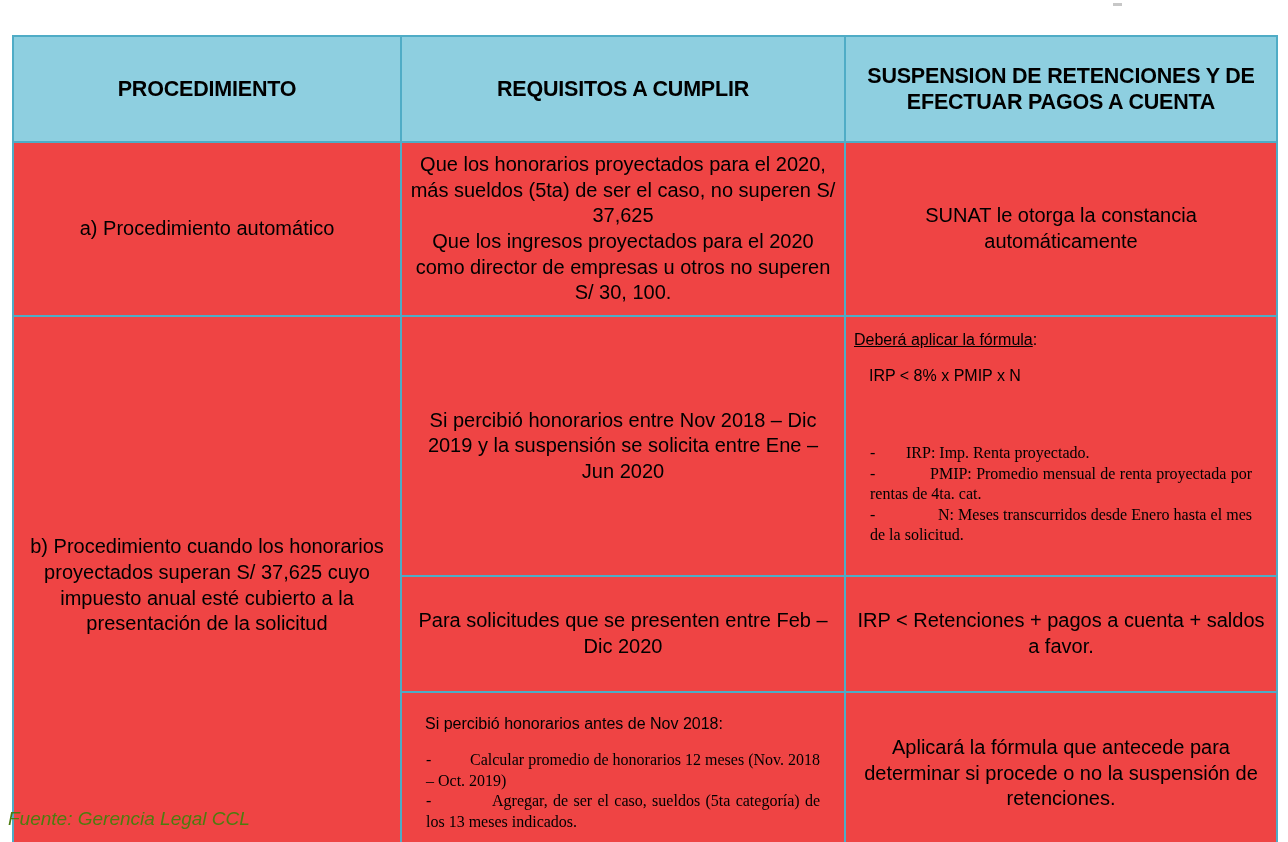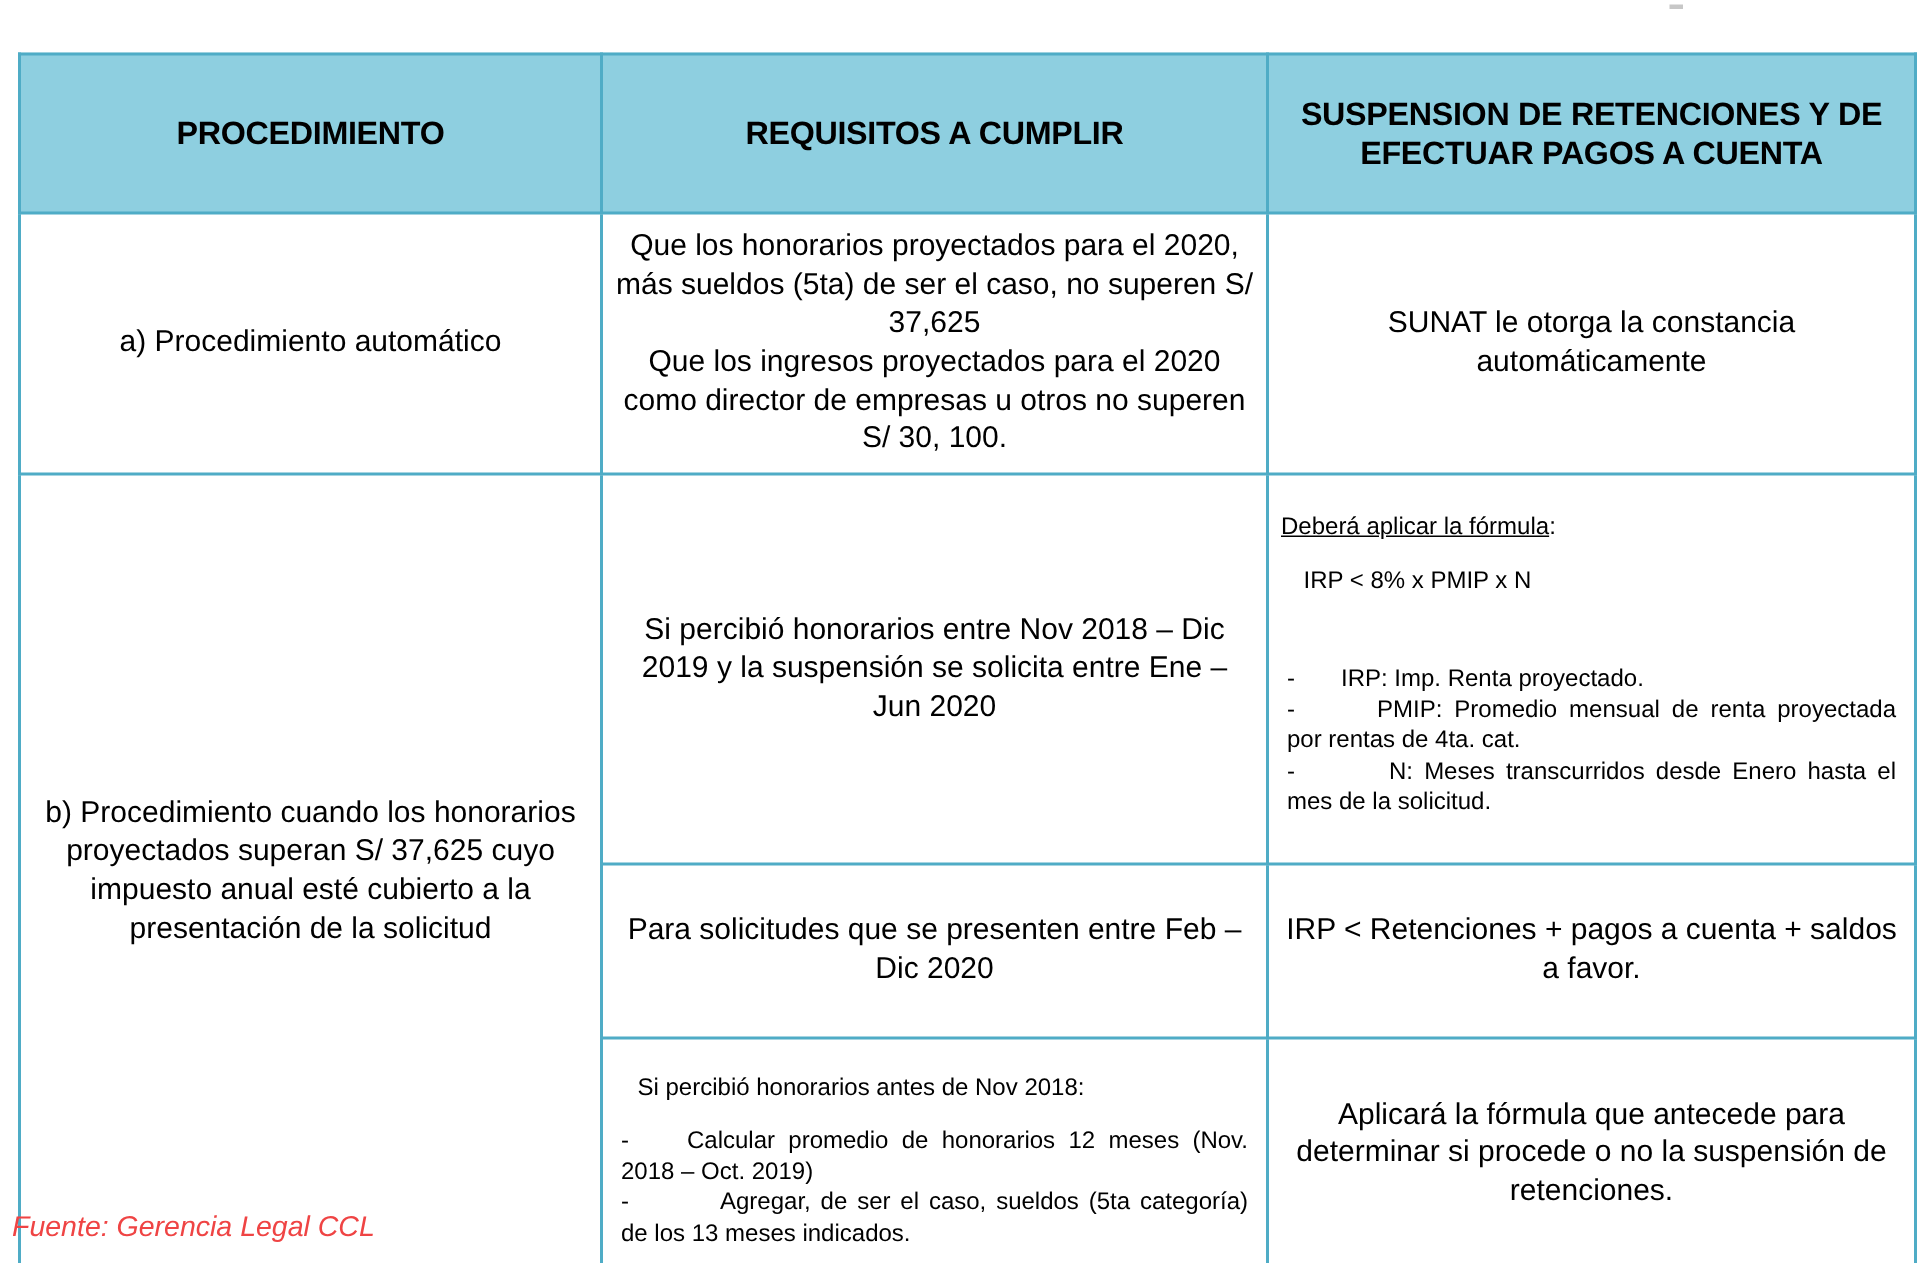--- a/index.html
+++ b/index.html
@@ -33,21 +33,21 @@
     background: #D9EDF4;
   }
   table.main-table col.c1 { width: 388px; }
   table.main-table col.c2 { width: 444px; }
   table.main-table col.c3 { width: 432px; }
 
   table.main-table td, table.main-table th {
     border: 2px solid #4FACC6;
     vertical-align: middle;
     padding: 6px 8px;
-    background: #ffffff;
+    background: #ef4444;
   }
   table.main-table thead th {
     background: #8ECFE0;
     font-weight: bold;
     font-size: 21.5px;
     line-height: 1.22;
     text-align: center;
     letter-spacing: -0.2px;
     height: 96px;
     padding: 4px 10px;
@@ -69,22 +69,23 @@
     margin: 0;
   }
   .formula-line {
     margin: 15px;
   }
   .spacer-line {
     height: 26px;
   }
   ul.dash-list {
     list-style: none;
-    margin: 4px;
+    margin: 16px;
     padding: 0;
+    font-family: Liberation Serif, serif;
   }
   ul.dash-list > li {
     position: relative;
     padding-left: 0;
     margin: 0;
     text-align: justify;
     text-justify: inter-word;
   }
   ul.dash-list > li .dash {
     display: inline-block;
@@ -99,21 +100,21 @@
   .row2-c3-cell { vertical-align: top; padding-top: 8px; }
   .row4-c2-cell { vertical-align: middle; padding-top: 8px; padding-bottom: 8px; }
 
   .caption {
     position: absolute;
     left: 8px;
     top: 808px;
     font-size: 19px;
     font-style: italic;
     font-family: "Liberation Sans", sans-serif;
-    color: #ef4444;
+    color: #4d7c0f;
     white-space: nowrap;
   }
   .artifact {
     position: absolute;
     left: 1113px;
     top: 3px;
     width: 9px;
     height: 3px;
     background: #bdbdbd;
     opacity: 0.85;

